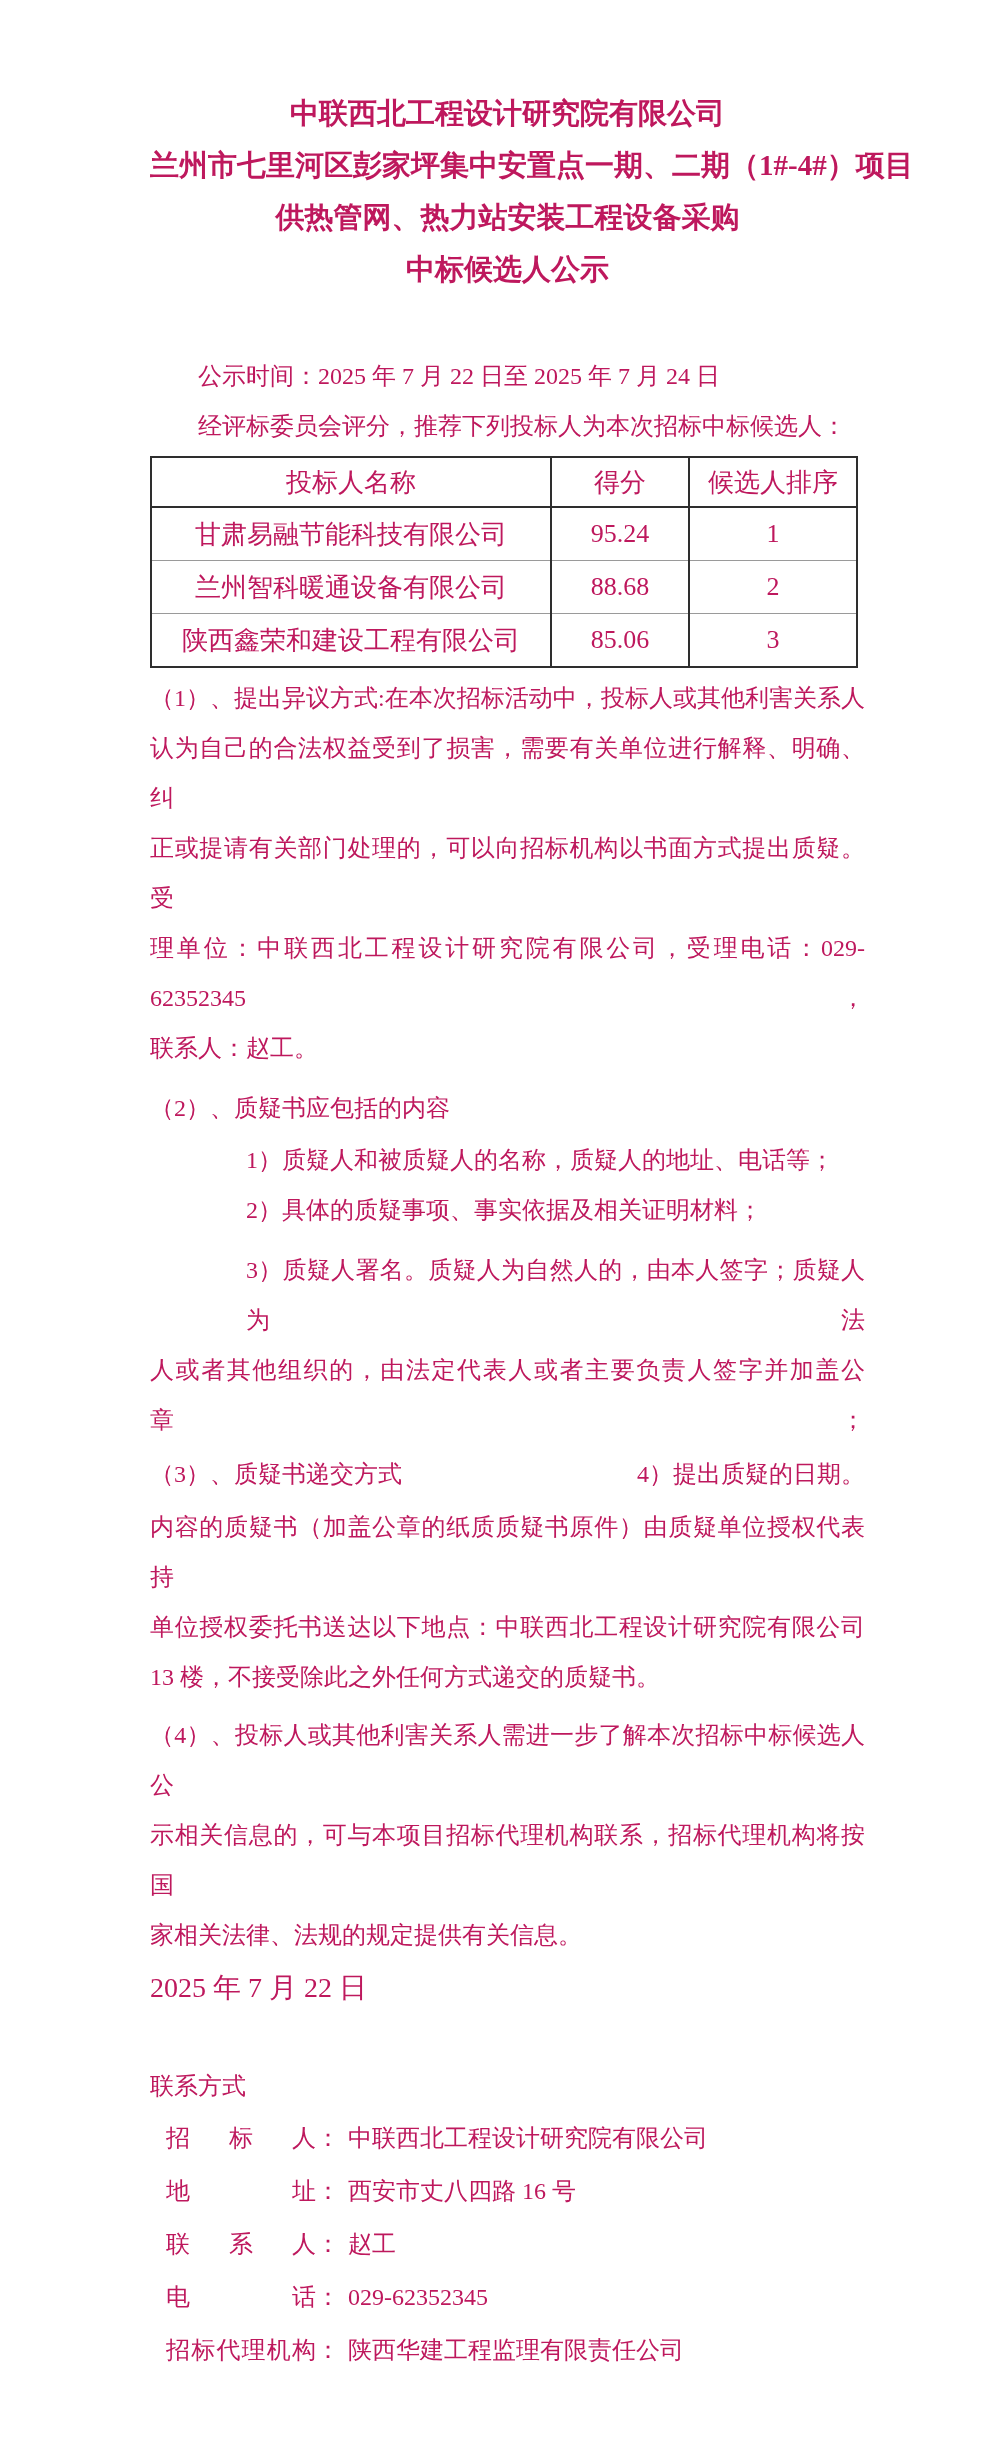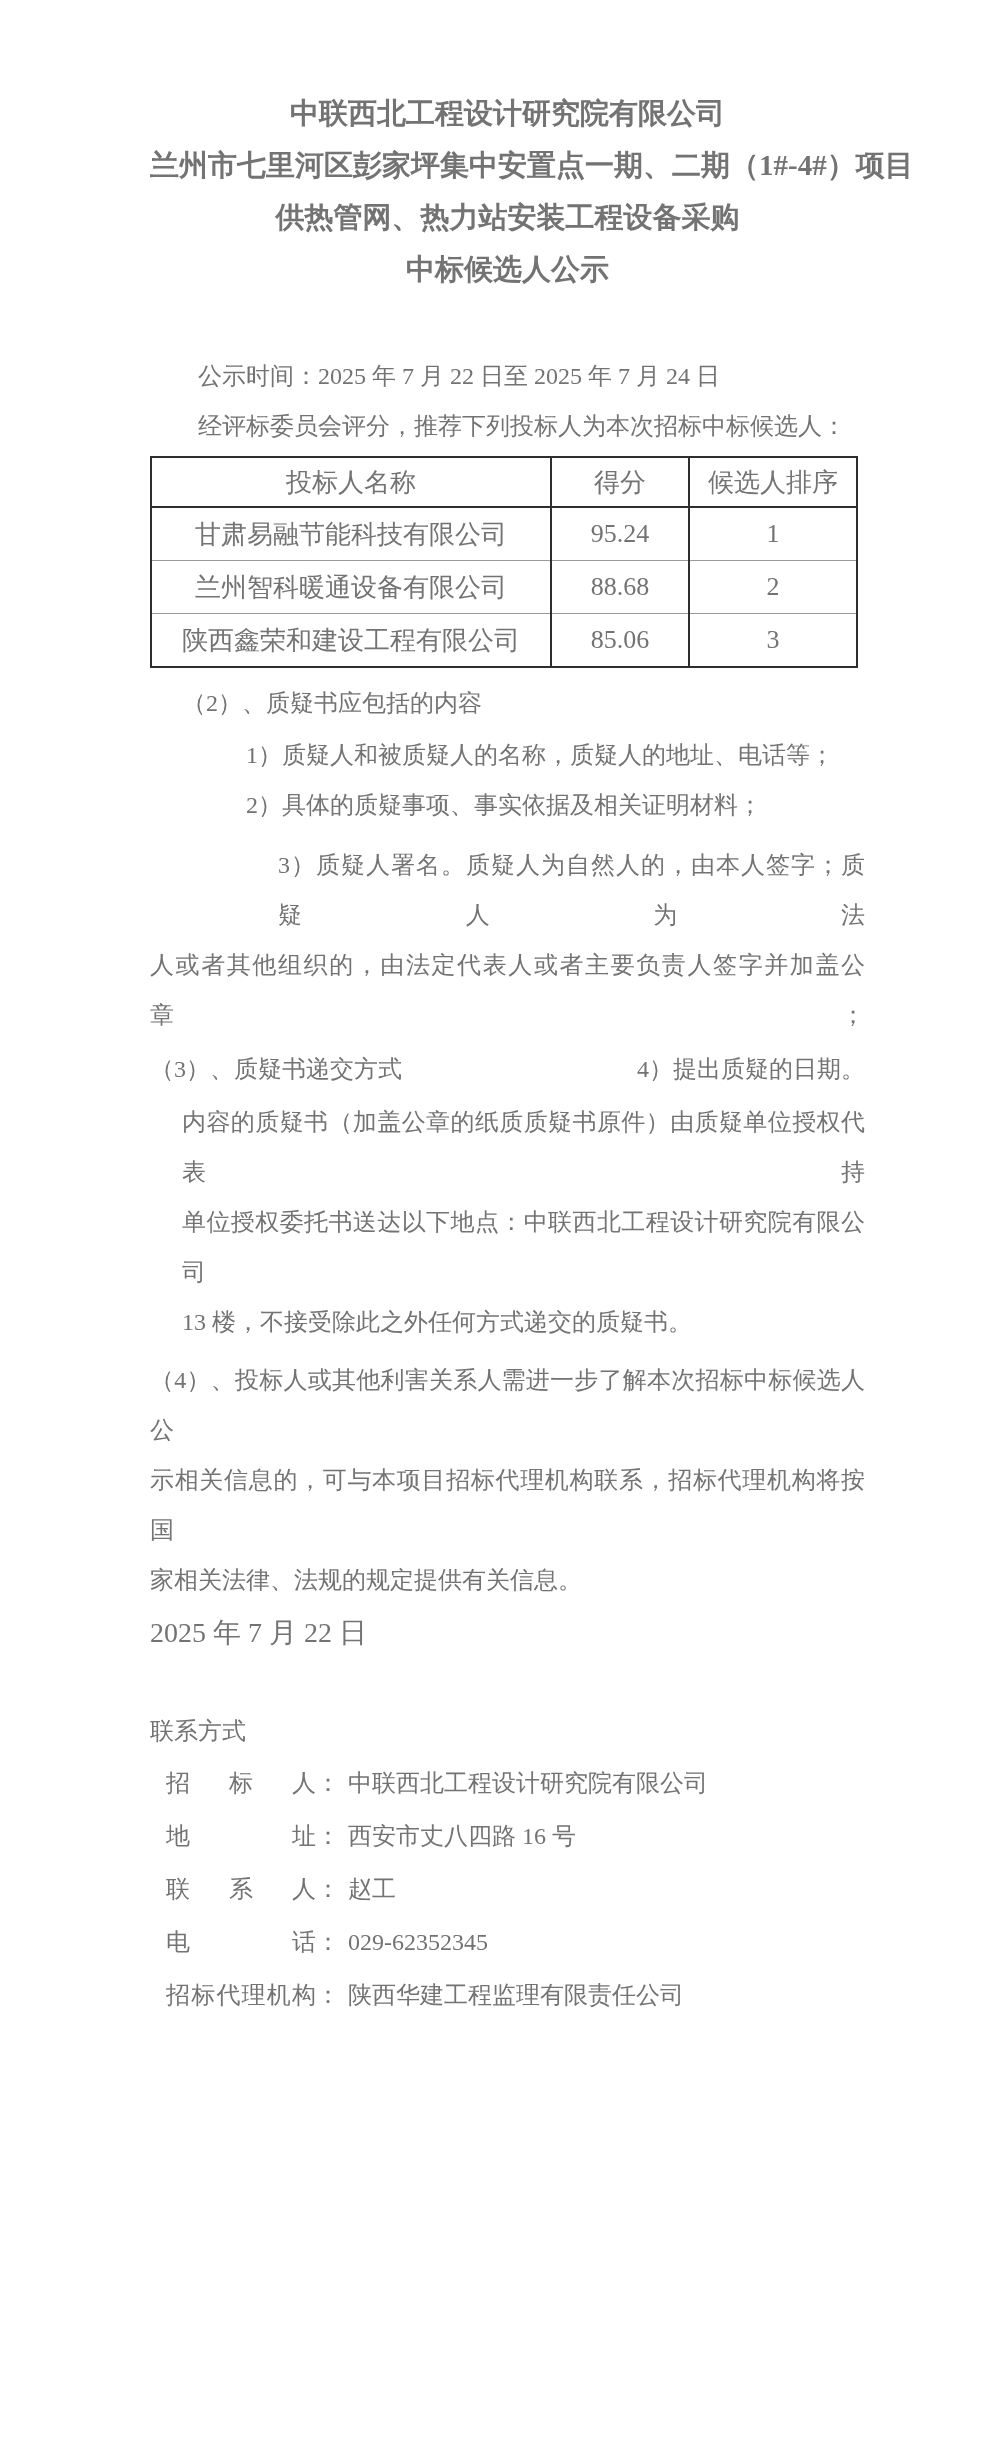--- a/index.html
+++ b/index.html
@@ -2,21 +2,21 @@
 <html><head>
 <meta charset="utf-8">
 <style>
   html,body{margin:0;padding:0;background:#ffffff;}
   .page{
     position:relative;
     width:1000px;height:2455px;
     box-sizing:border-box;
     padding:87px 135px 13px 150px;
     background:#ffffff;
-    color:#737373;
+    color:#be185d;
     font-family:"Liberation Serif","DejaVu Serif",serif;
     overflow:hidden;
   }
   .title-line{
     text-align:center;
     font-weight:bold;
     font-size:29px;
     line-height:52px;
     white-space:nowrap;
   }
@@ -47,21 +47,21 @@
   table.cand tr:last-child td{border-bottom:none;}
   .body-line{
     font-size:24px;
     line-height:50px;
   }
   .jst{text-align:justify;text-align-last:justify;}
   .ind1{padding-left:48px;}
   .ind2{padding-left:96px;}
   .tight{line-height:35px;}
   .mt8{margin-top:8px;}
-  .mt10{margin-top:10px;margin-left:32px;}
+  .mt10{margin-top:10px;}
   .mt12{margin-top:12px;text-align:right;}
   .date-line{font-size:28px;line-height:50px;margin-top:3px;}
   .contact-heading{font-size:24px;line-height:50px;margin-top:48px;}
   .contact-line{
     font-size:24px;
     line-height:52px;
     margin-top:1px;
     white-space:nowrap;
     margin-left:16px;
   }
@@ -111,20 +111,27 @@
       <td>2</td>
     </tr>
     <tr>
       <td>陕西鑫荣和建设工程有限公司</td>
       <td>85.06</td>
       <td>3</td>
     </tr>
   </tbody>
     </table>
 
+  <div style="margin-top:5px;">
+    <div class="body-line jst">（1）、提出异议方式:在本次招标活动中，投标人或其他利害关系人</div>
+    <div class="body-line jst">认为自己的合法权益受到了损害，需要有关单位进行解释、明确、纠</div>
+    <div class="body-line jst">正或提请有关部门处理的，可以向招标机构以书面方式提出质疑。受</div>
+    <div class="body-line jst">理单位：中联西北工程设计研究院有限公司，受理电话：029-62352345，</div>
+    <div class="body-line">联系人：赵工。</div>
+  </div>
 
   <div class="body-line mt10">（2）、质疑书应包括的内容</div>
   <div class="body-line ind2" style="margin-top:2px;">1）质疑人和被质疑人的名称，质疑人的地址、电话等；</div>
   <div class="body-line ind2">2）具体的质疑事项、事实依据及相关证明材料；</div>
   <div class="body-line ind2 jst mt10">3）质疑人署名。质疑人为自然人的，由本人签字；质疑人为法</div>
   <div class="body-line jst">人或者其他组织的，由法定代表人或者主要负责人签字并加盖公章；</div>
   <div class="body-line ind2 tight mt12">4）提出质疑的日期。</div>
 
   <div class="body-line tight"></div>
 

